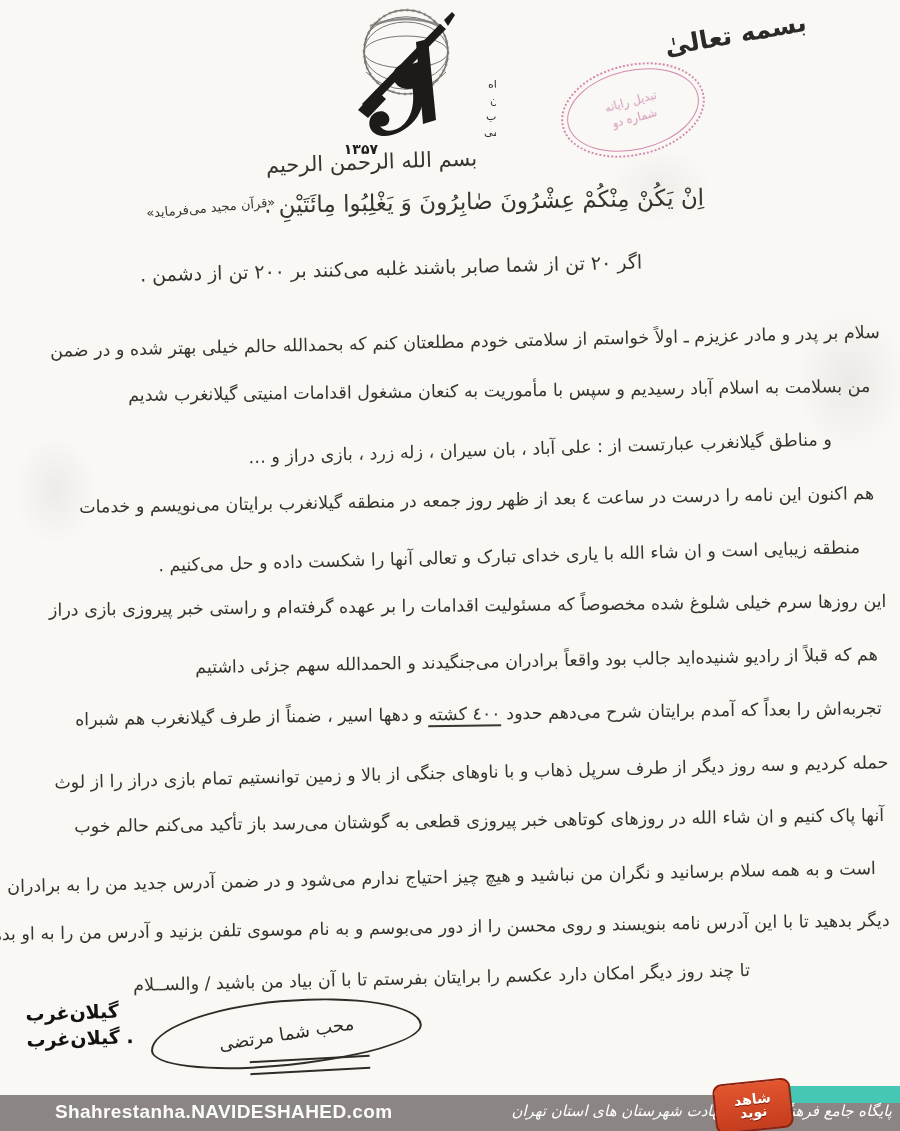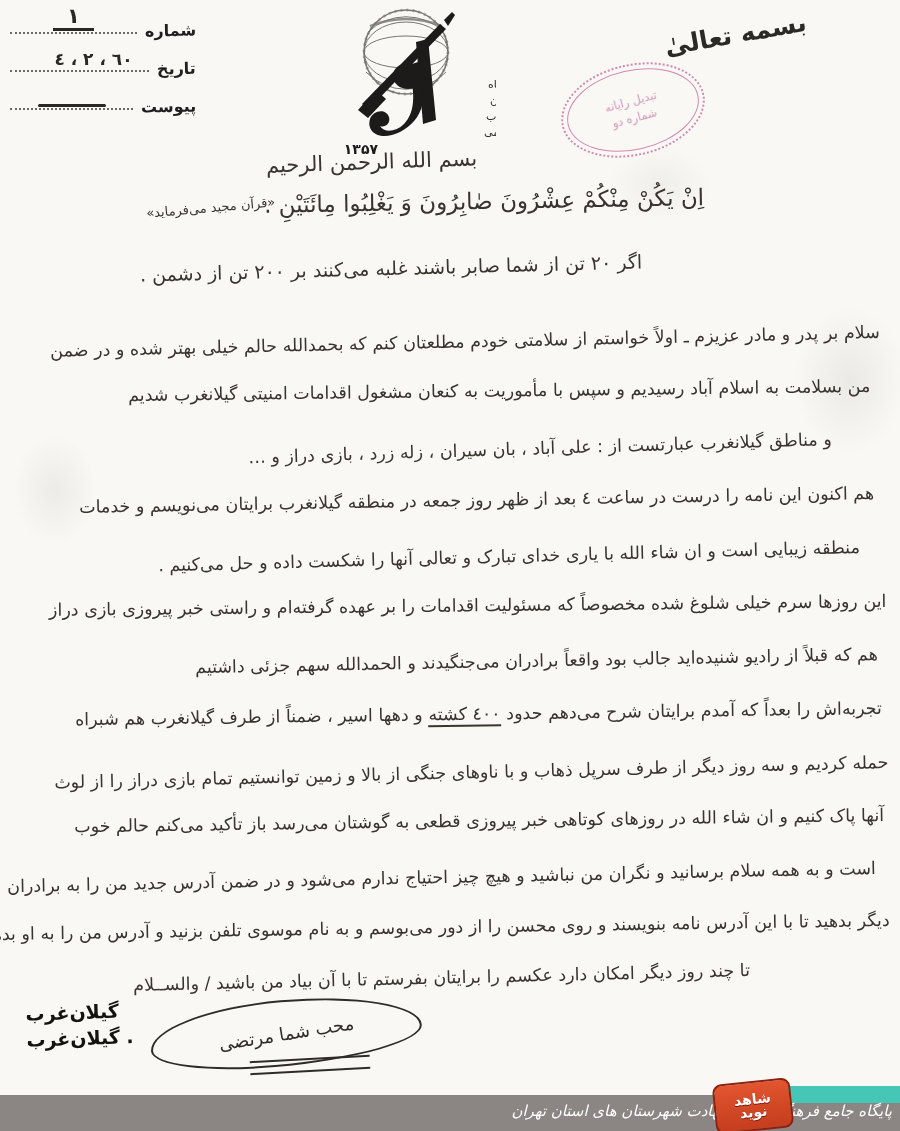--- a/index.html
+++ b/index.html
@@ -83,40 +83,20 @@
 </style>
 </head>
 <body>
 
 <div class="page noint">
 
   <div class="sm sm1"></div>
   <div class="sm sm2"></div>
   <div class="sm sm3"></div>
 
-  <div class="fields">
-    <div class="frow">
-      <span class="flabel">شماره</span>
-      <span class="fline">
-        <span class="fval num">۱</span>
-      </span>
-    </div>
-    <div class="frow">
-      <span class="flabel">تاریخ</span>
-      <span class="fline">
-        <span class="fval date">٦٠ ، ٢ ، ٤</span>
-      </span>
-    </div>
-    <div class="frow">
-      <span class="flabel">پیوست</span>
-      <span class="fline">
-        <span class="fval dash"></span>
-      </span>
-    </div>
-  </div>
 
   <svg class="emblem" width="168" height="156" viewBox="0 0 168 156">
     <g fill="none" stroke="#4d4a46" opacity="0.75">
       <circle cx="78" cy="50" r="42" stroke-width="1.6"></circle>
       <circle cx="78" cy="50" r="42" stroke-width="3" stroke-dasharray="2 4" opacity="0.5"></circle>
       <ellipse cx="78" cy="50" rx="42" ry="16" stroke-width="1"></ellipse>
       <ellipse cx="78" cy="50" rx="42" ry="30" stroke-width="1"></ellipse>
       <path d="M40,30 A55,55 0 0 1 116,30" stroke-width="1"></path>
       <path d="M38,70 A55,55 0 0 0 118,70" stroke-width="1"></path>
       <path d="M42,24 q36,-14 72,0" stroke-width="2.4" opacity="0.8"></path>
@@ -177,18 +157,19 @@
   </div>
   <div class="sigoval">
     <span class="signame">محب شما مرتضی</span>
   </div>
   <div class="sigflour"></div>
   <div class="sigdate">٦٠ ـ ٢ ـ ٤</div>
 
   <div class="fbar"></div>
   <div class="fteal"></div>
   <div class="ftag">پایگاه جامع فرهنگ ایثار و شهادت شهرستان های استان تهران</div>
+  <div class="furl">Shahrestanha.NAVIDESHAHED.com</div>
   <div class="flogo">
     <span>شاهد</span>
     <span>نوید</span>
   </div>
 
 </div>
 
 </body></html>

